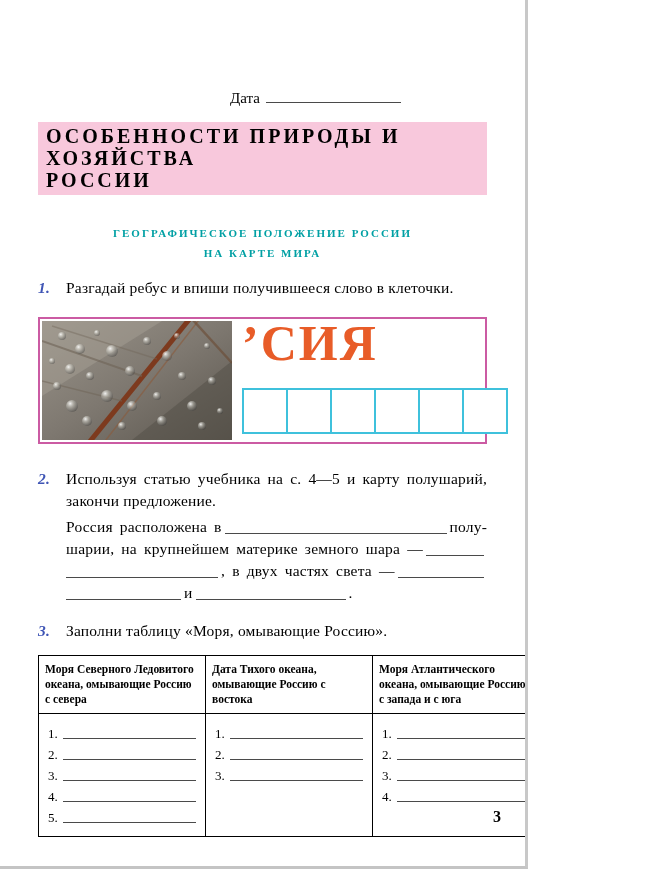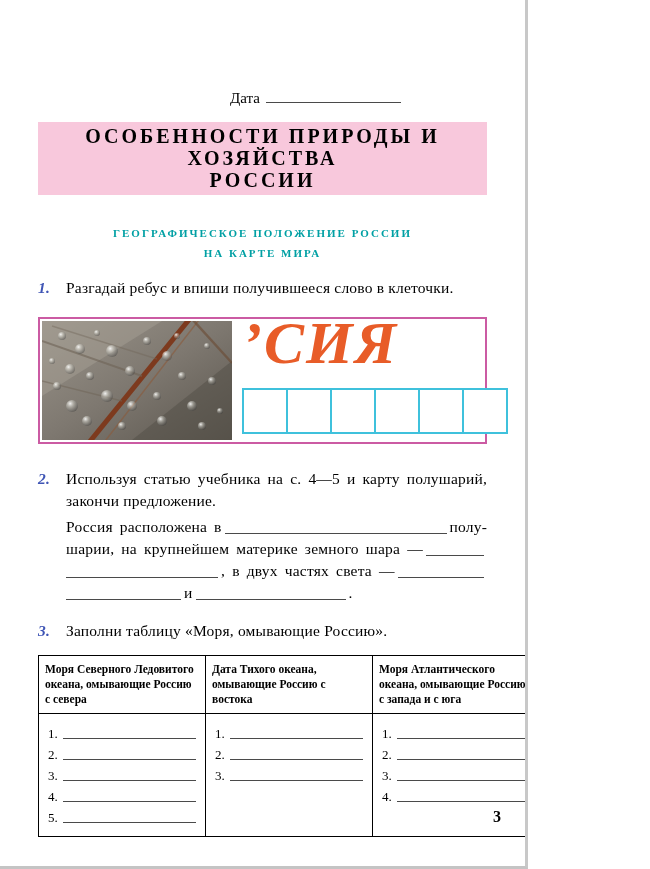--- a/index.html
+++ b/index.html
@@ -25,21 +25,21 @@
   .date-row .blank {
     display:inline-block; width:135px;
     border-bottom:1px solid #4a4a4a;
     margin-left:6px;
   }
 
   
   .chapter {
     margin-top:15px;
     background:#f8c8dc;
-    text-align:center;
+    text-align:left;
     padding:3px 8px 4px;
     font-weight:bold;
     font-size:20px;
     letter-spacing:3px;
     line-height:22px;
   }
 
   
   .section-title {
     margin-top:28px;
@@ -74,26 +74,25 @@
   .photo { flex:0 0 190px; height:119px; }
   .photo svg { display:block; }
   .rebus-right {
     flex:1;
     display:flex;
     flex-direction:column;
     justify-content:space-between;
     padding-left:10px;
   }
   .rebus-word {
-    font-size:60px;
+    font-size:50px;
     line-height:44px;
     font-weight:bold;
     color:#e85c28;
     letter-spacing:2px;
-    font-style:italic;
   }
   .cells { display:flex; margin-bottom:6px; }
   .cell {
     width:42px; height:42px;
     border:2px solid #3fc1dc;
     background:#fff;
     box-sizing:content-box;
   }
   .cell + .cell { margin-left:-2px; }
 

